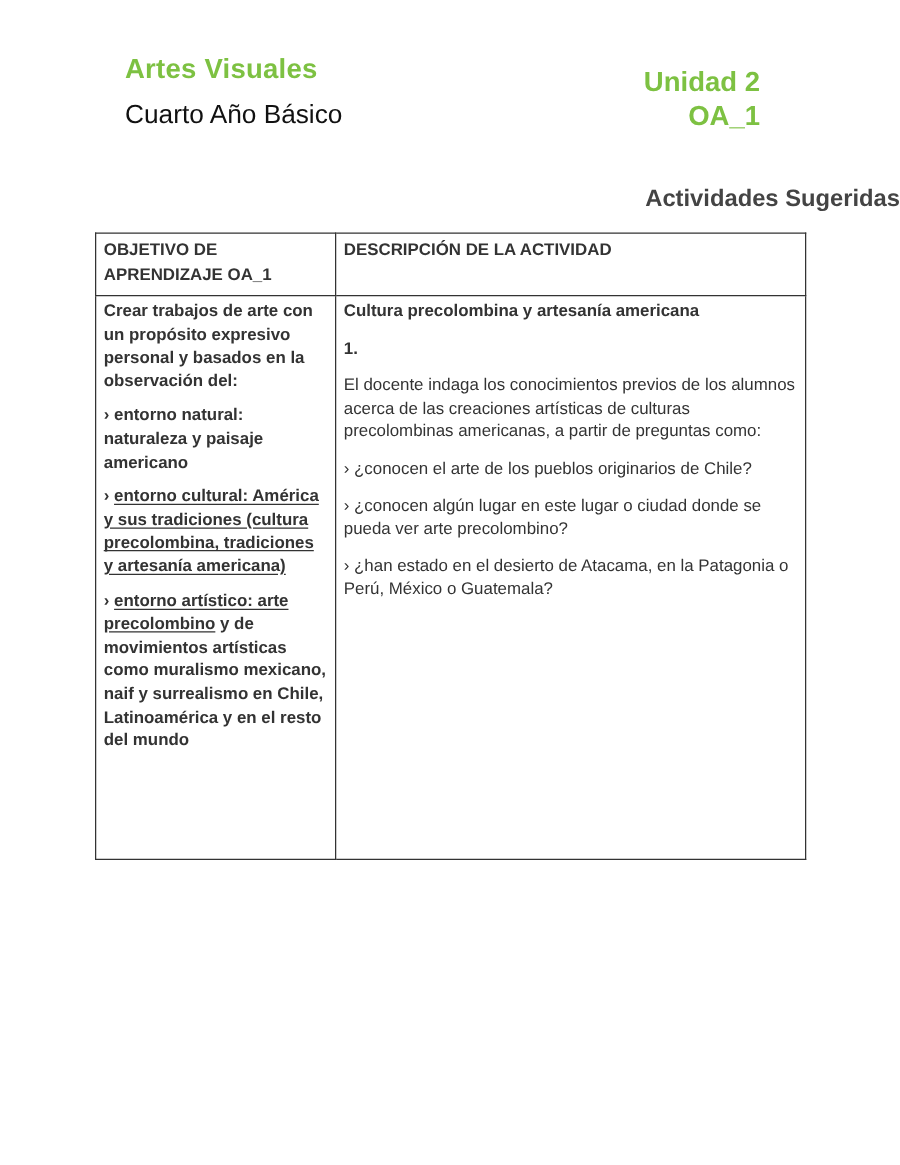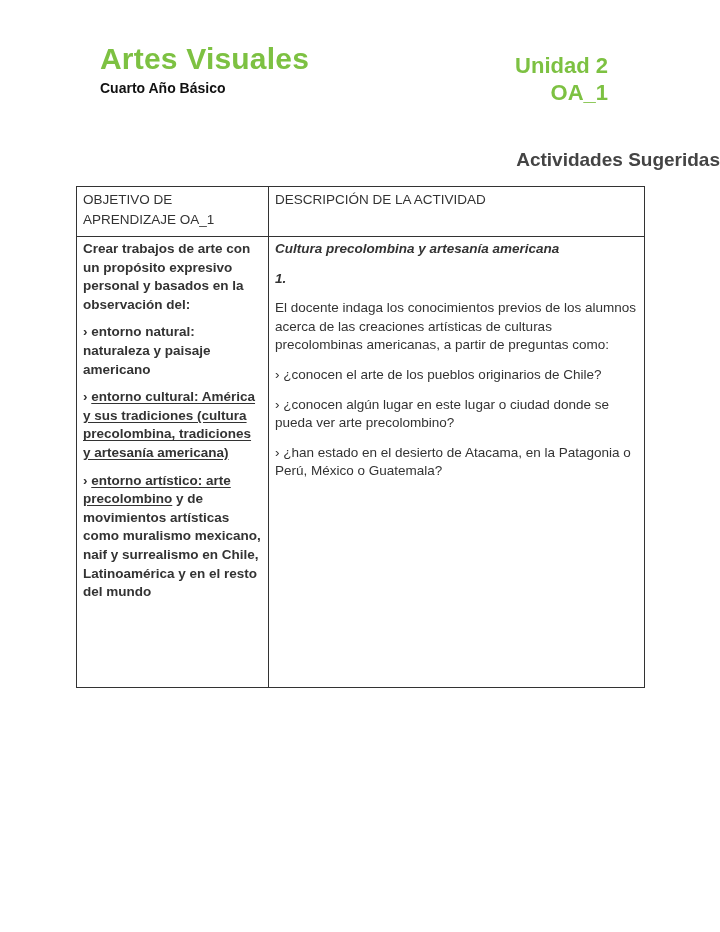--- a/index.html
+++ b/index.html
@@ -1,43 +1,43 @@
 <!DOCTYPE html>
 <html><head>
   <meta charset="utf-8">
   <style>
     html, body { margin: 0; padding: 0; background: #ffffff; }
     body { width: 720px; height: 932px; position: relative; overflow: hidden;
            font-family: "Liberation Sans", sans-serif; color: #222; }
-    .title-main { position: absolute; left: 100px; top: 42px; font-size: 30px; font-weight: bold;
+    .title-main { position: absolute; left: 100px; top: 42px; font-size: 22px; font-weight: bold;
                   color: #7dc142; letter-spacing: 0.2px; margin: 0; }
-    .title-sub { position: absolute; left: 100px; top: 80px; font-size: 14px; font-weight: bold;
+    .title-sub { position: absolute; left: 100px; top: 80px; font-size: 21px; font-weight: normal;
                  color: #111; margin: 0; }
     .unit { position: absolute; right: 112px; top: 53px; font-size: 22px; font-weight: bold;
             color: #7dc142; text-align: left; }
     .oa { position: absolute; right: 112px; top: 80px; font-size: 22px; font-weight: bold;
           color: #7dc142; text-align: right; }
     .section-title { position: absolute; left: 0; width: 720px; top: 149px; text-align: right;
                      font-size: 19px; font-weight: bold; color: #444; margin: 0; }
     table.activities { position: absolute; left: 76px; top: 186px; width: 568px; height: 502px;
                        border-collapse: collapse; table-layout: fixed; }
     table.activities td, table.activities th { border: 1.3px solid #333; vertical-align: top;
                                                padding: 3px 6px 3px 6px; }
     col.c1 { width: 192px; }
     col.c2 { width: 376px; }
     tr.hdr { height: 50px; }
-    th { font-weight: normal; font-size: 13.5px; line-height: 20px; color: #333; }
+    th { font-weight: bold; font-size: 13.5px; line-height: 20px; color: #333; }
     th.h1 { text-align: left; }
     th.h2 { text-align: left; }
     td.objective { font-weight: bold; font-size: 13.5px; line-height: 18.6px; color: #333; }
     td.objective p { margin: 0 0 9px 0; }
     td.description { font-size: 13.5px; line-height: 18.6px; color: #333; }
     td.description p { margin: 0 0 11px 0; }
     .u { text-decoration: underline; text-underline-offset: 2px; text-align: right; }
-    .bold { font-weight: bold; font-style: italic; }
+    .bold { font-weight: bold; }
   </style>
 </head>
 <body>
 
 <h1 class="title-main">Artes Visuales</h1>
 <h2 class="title-sub">Cuarto Año Básico</h2>
 <div class="unit">Unidad 2</div>
 <div class="oa">OA_1</div>
 
 <h3 class="section-title">Actividades Sugeridas</h3>

